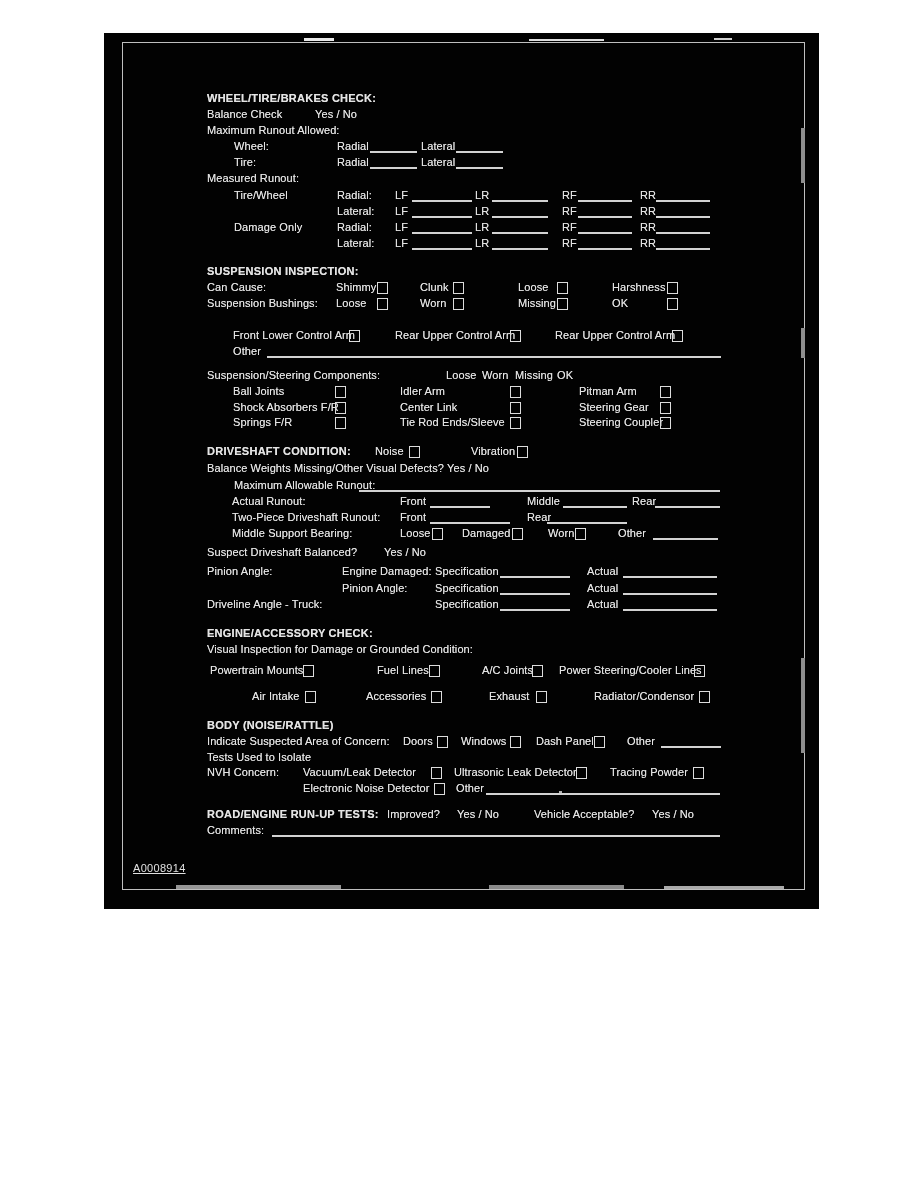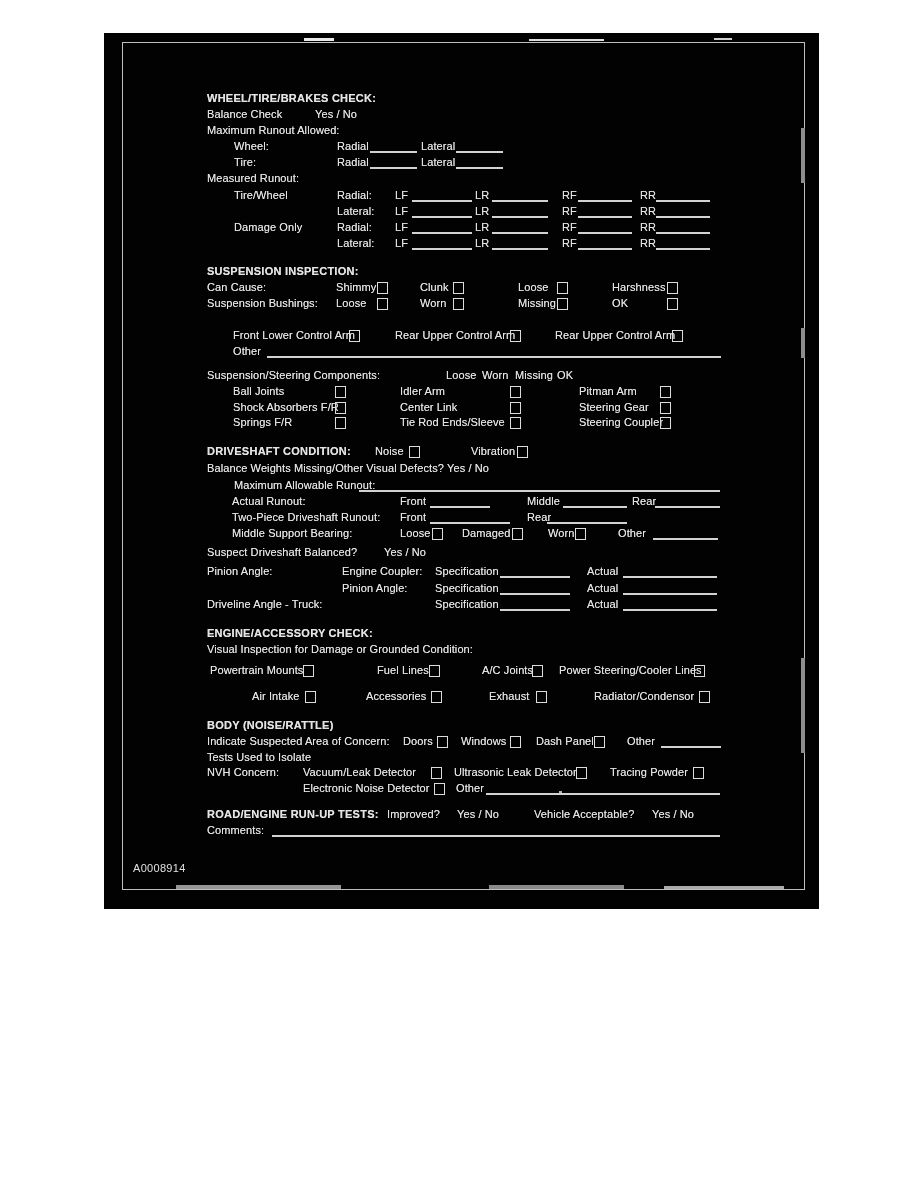--- a/index.html
+++ b/index.html
@@ -10,21 +10,21 @@
   .frame{position:absolute;left:18px;top:9px;width:681px;height:846px;border:1px solid #bfbfbf;}
   .row{position:absolute;left:0;width:715px;height:15px;font-size:11px;line-height:13px;
        color:#e4e4e4;white-space:nowrap;letter-spacing:.1px;
        text-shadow:0 0 .6px rgba(235,235,235,.7);}
   .row span{position:absolute;top:0;}
   .h{font-weight:bold;letter-spacing:.25px;}
   .b{font-weight:normal;}
   .row .cb{width:9px;height:10px;border:1.5px solid #dcdcdc;top:1px;background:transparent;}
   .row .bl{height:11px;border-bottom:2px solid #d2d2d2;top:0;}
   .art{position:absolute;}
-  .fid{position:absolute;font-size:11px;color:#e0e0e0;letter-spacing:.3px;}
+  .fid{position:absolute;font-size:11px;color:#e0e0e0;letter-spacing:.3px;text-decoration:underline;}
 </style>
 </head>
 <body>
 
 <div class="page">
   <div class="scan">
     <div class="inner">
       <div class="frame"></div>
 
       <div class="art" style="left:200px;top:5px;width:30px;height:3px;background:#e8e8e8;"></div>
@@ -222,21 +222,21 @@
         <span class="cb" style="left:471px"></span>
         <span style="left:514px">Other</span>
         <span class="bl" style="left:549px;width:65px"></span>
       </div>
       <div class="row" style="top:513px">
         <span style="left:103px">Suspect Driveshaft Balanced?</span>
         <span class="b" style="left:280px">Yes / No</span>
       </div>
       <div class="row" style="top:532px">
         <span class="b" style="left:103px">Pinion Angle:</span>
-        <span style="left:238px">Engine Coupler:</span>
+        <span style="left:238px">Engine Damaged:</span>
         <span style="left:331px">Specification</span>
         <span class="bl" style="left:396px;width:70px"></span>
         <span style="left:483px">Actual</span>
         <span class="bl" style="left:519px;width:94px"></span>
       </div>
       <div class="row" style="top:549px">
         <span style="left:238px">Pinion Angle:</span>
         <span style="left:331px">Specification</span>
         <span class="bl" style="left:396px;width:70px"></span>
         <span style="left:483px">Actual</span>

